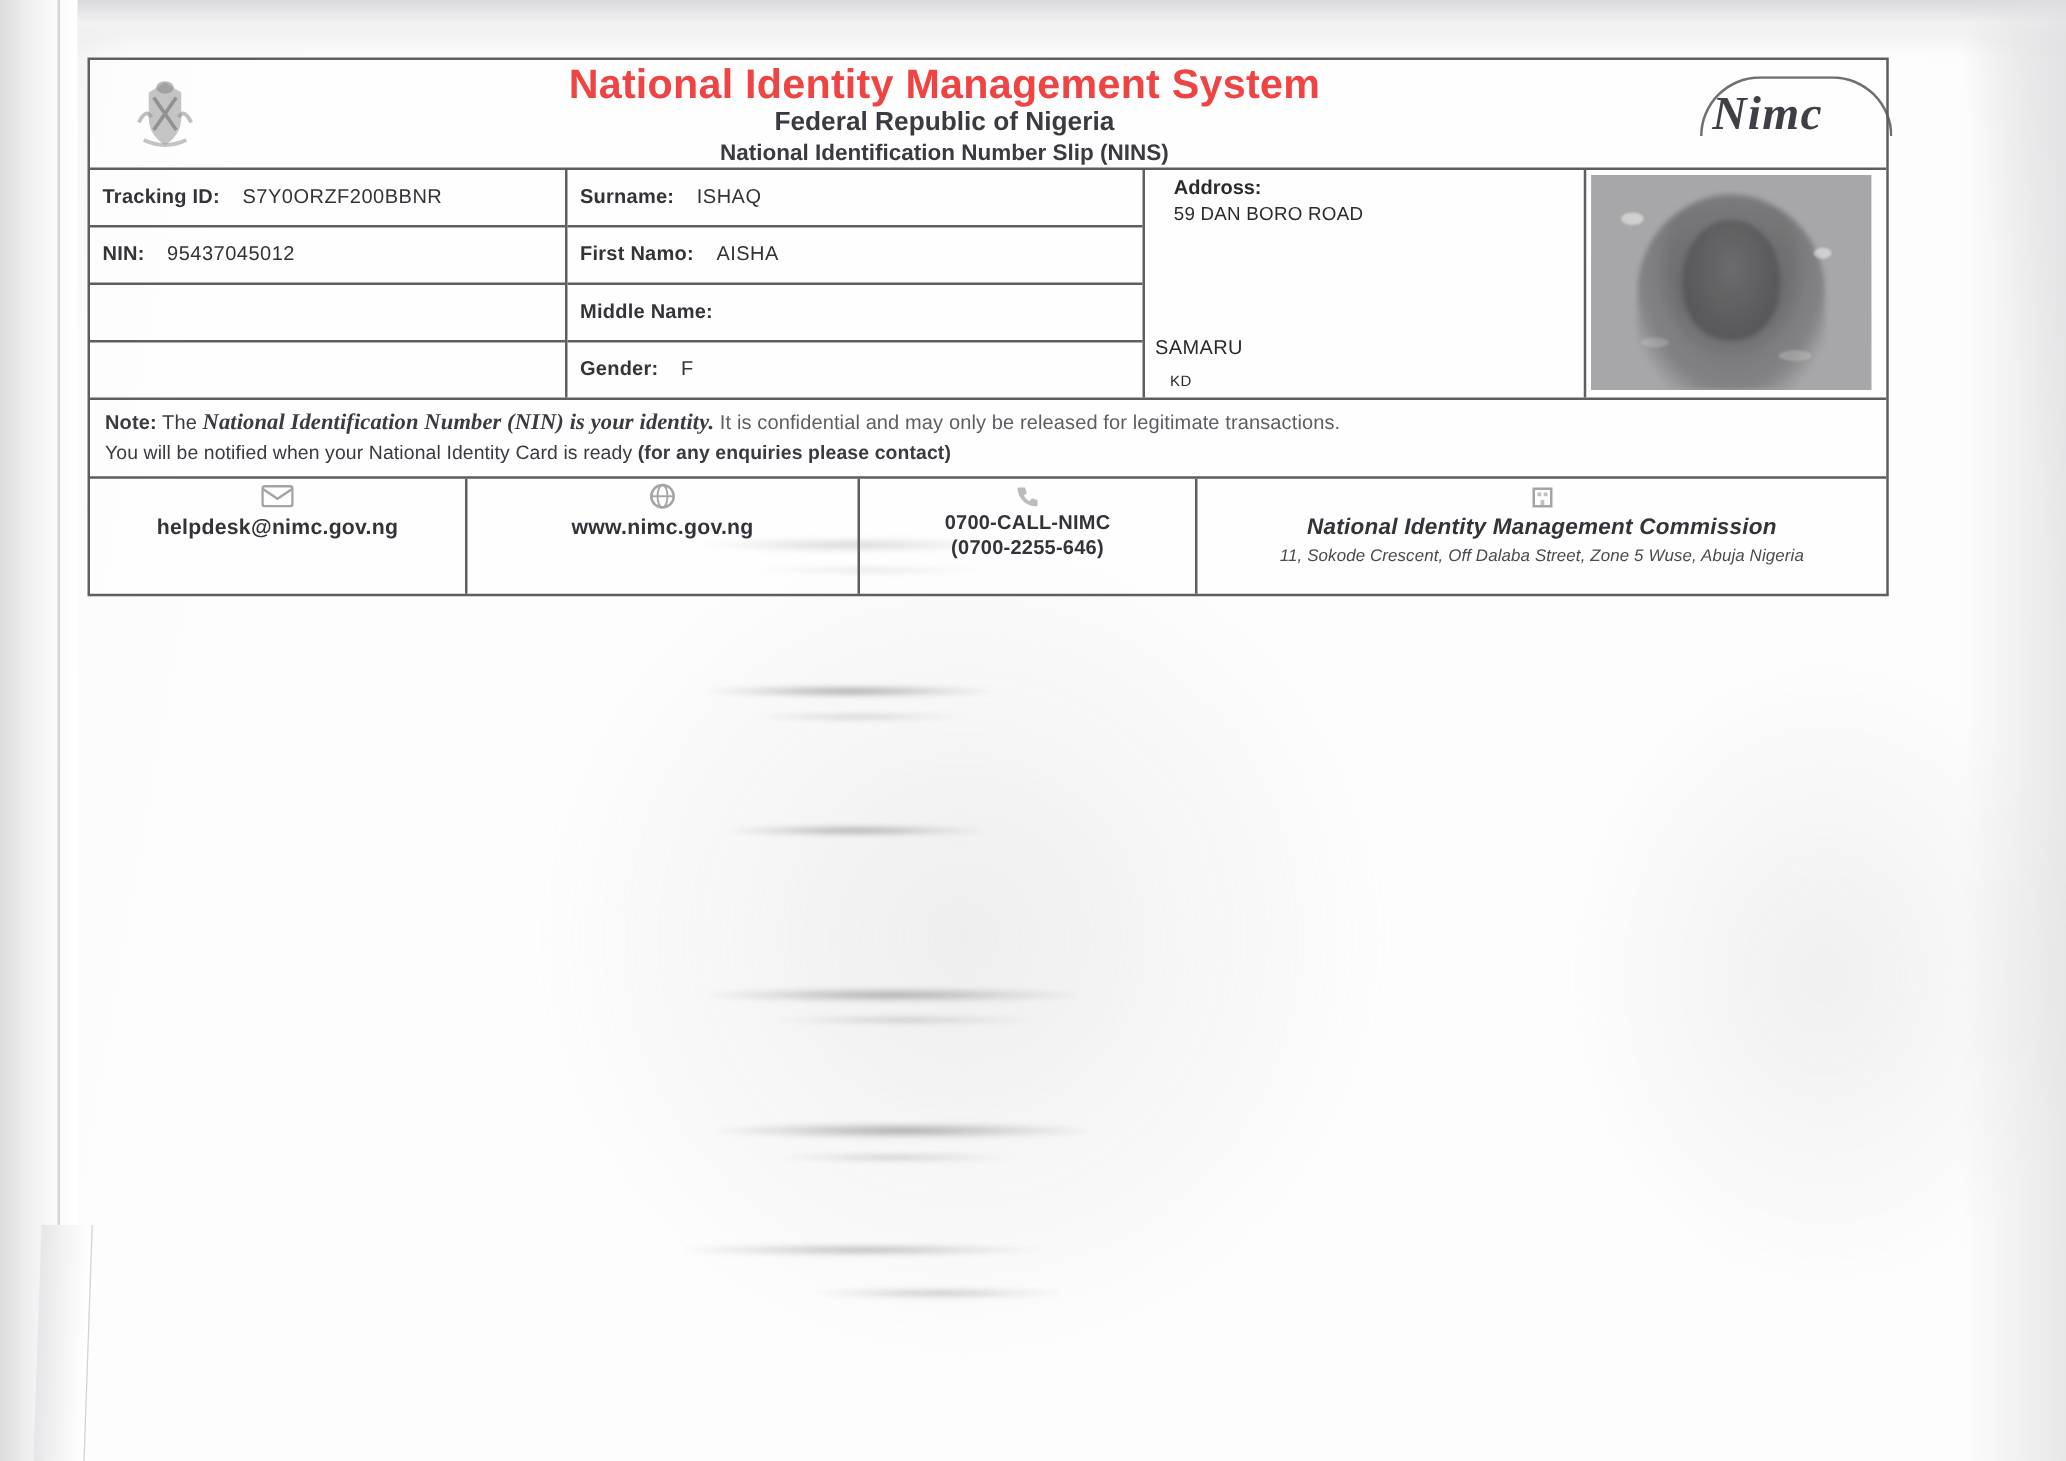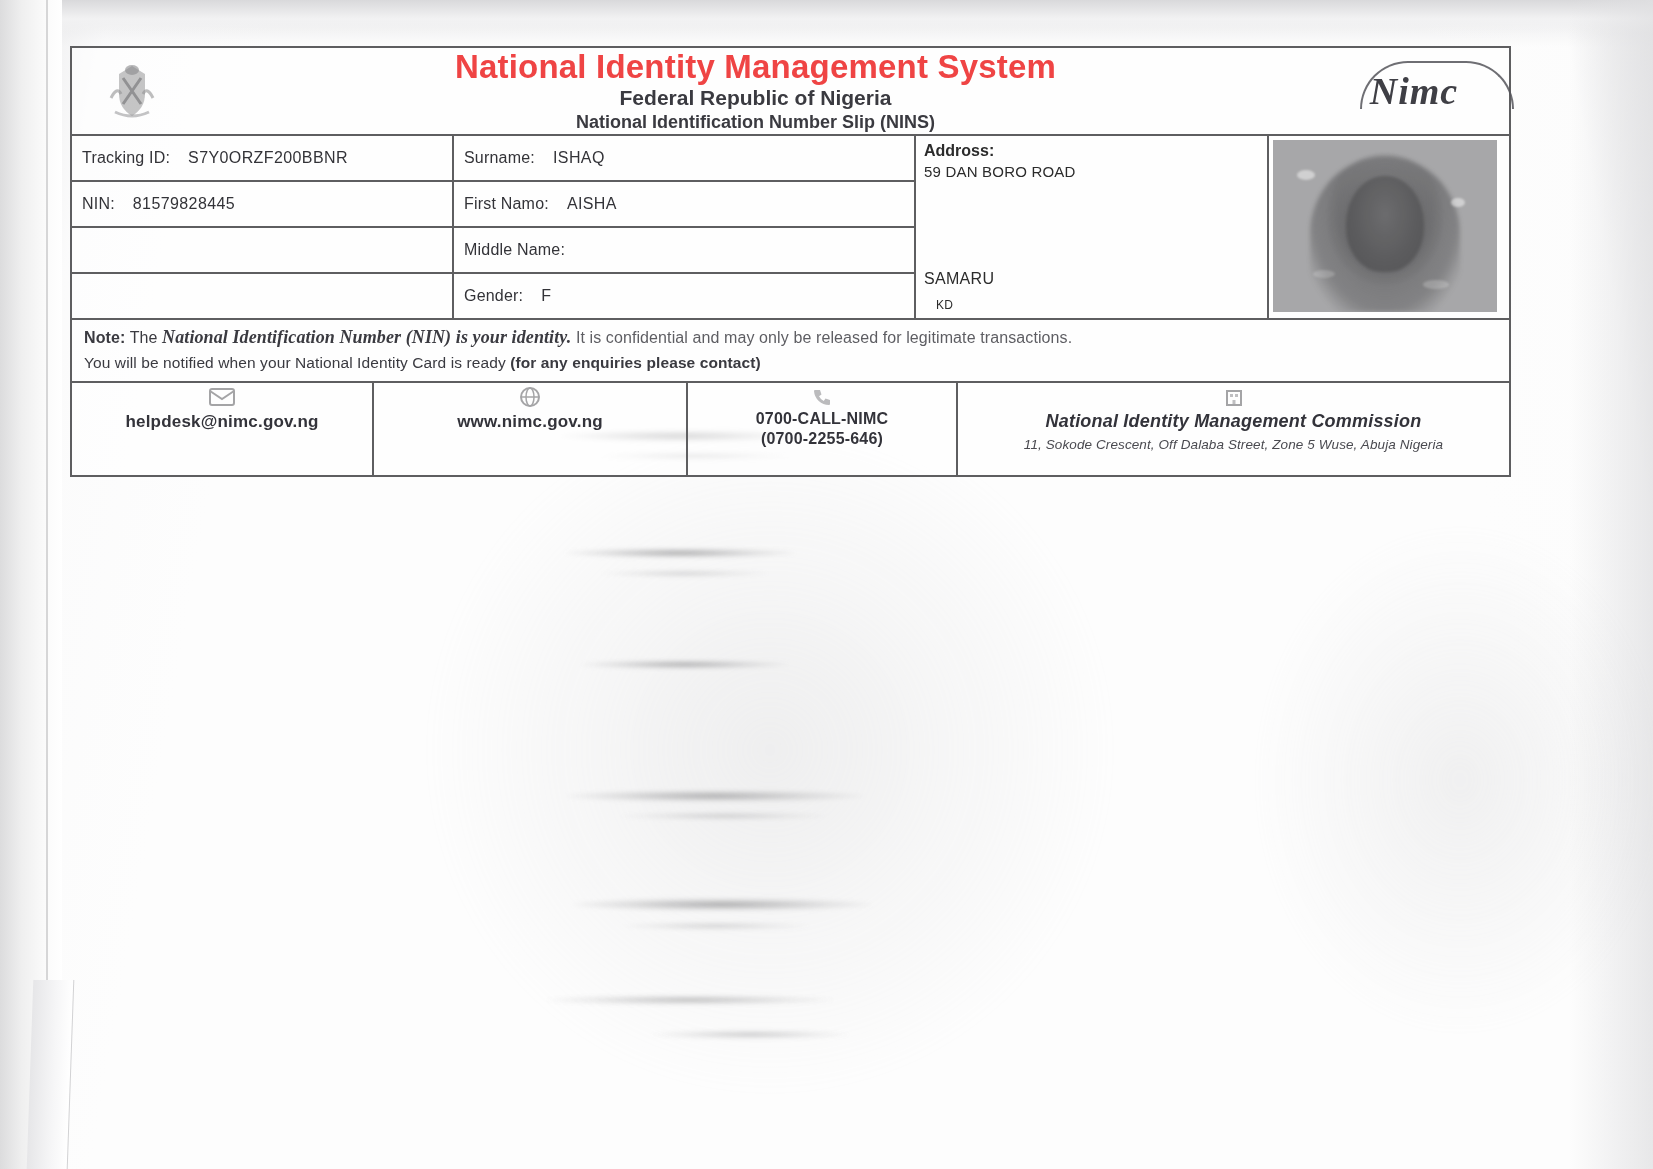--- a/index.html
+++ b/index.html
@@ -153,40 +153,40 @@
     width: 380px;
     border-right: 2px solid #5e5e60;
   }
   .col-mid {
     width: 460px;
     border-right: 2px solid #5e5e60;
   }
   .col-addr {
     flex: 1;
     border-right: 2px solid #5e5e60;
-    padding: 6px 8px;
+    padding: 6px 23px;
     position: relative;
   }
   .col-photo {
     width: 232px;
     padding: 4px;
   }
 
   .cell {
     height: 44px;
     display: flex;
     align-items: center;
     padding: 0 10px;
     font-size: 16px;
     color: #333338;
     border-bottom: 2px solid #5e5e60;
   }
   .cell:last-child { border-bottom: none; }
   .cell .lbl {
-    font-weight: normal;
+    font-weight: bold;
     letter-spacing: .2px;
   }
   .cell .val {
     margin-left: 18px;
     letter-spacing: .4px;
   }
   .cell.empty { }
 
   .addr-label { font-size: 16px; font-weight: bold; }
   .addr-line { font-size: 15px; margin-top: 3px; letter-spacing: .2px; }
@@ -375,21 +375,21 @@
 
   <div class="data-row">
 
     <div class="col-left">
       <div class="cell">
         <span class="lbl">Tracking ID:</span>
         <span class="val">S7Y0ORZF200BBNR</span>
       </div>
       <div class="cell">
         <span class="lbl">NIN:</span>
-        <span class="val">81579828445</span>
+        <span class="val">95437045012</span>
       </div>
       <div class="cell empty"></div>
       <div class="cell empty"></div>
     </div>
 
     <div class="col-mid">
       <div class="cell">
         <span class="lbl">Surname:</span>
         <span class="val">ISHAQ</span>
       </div>

